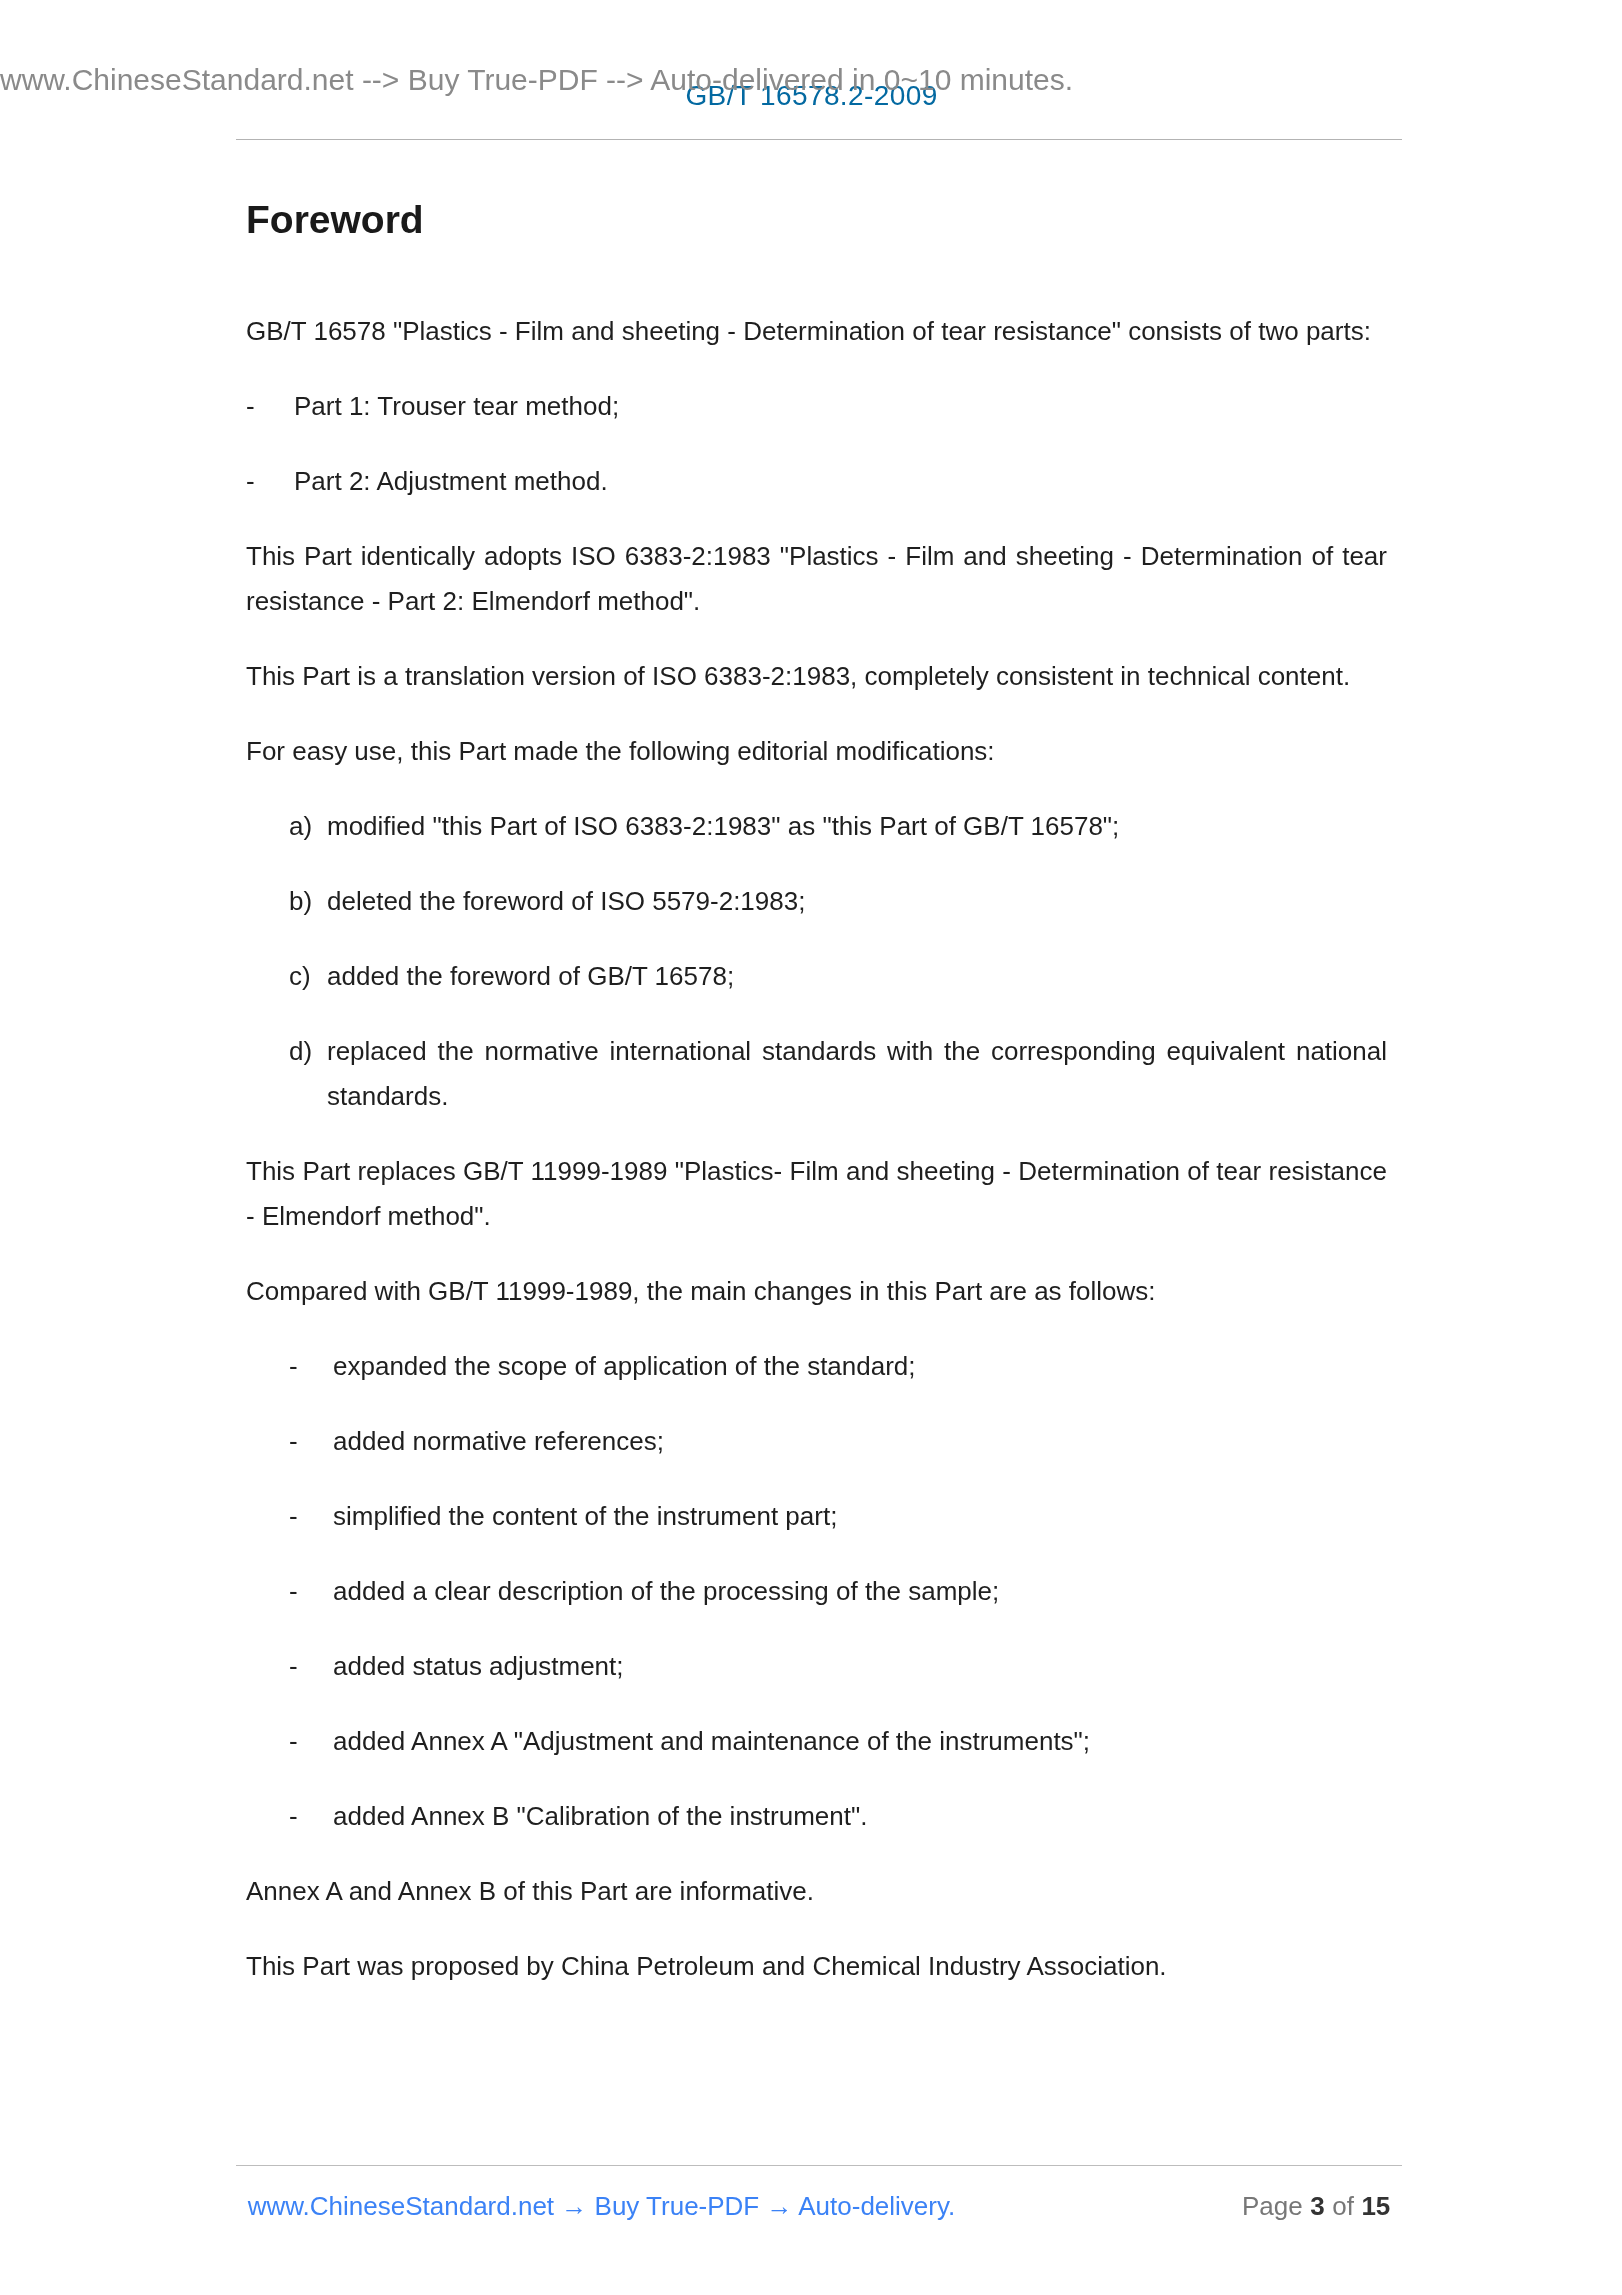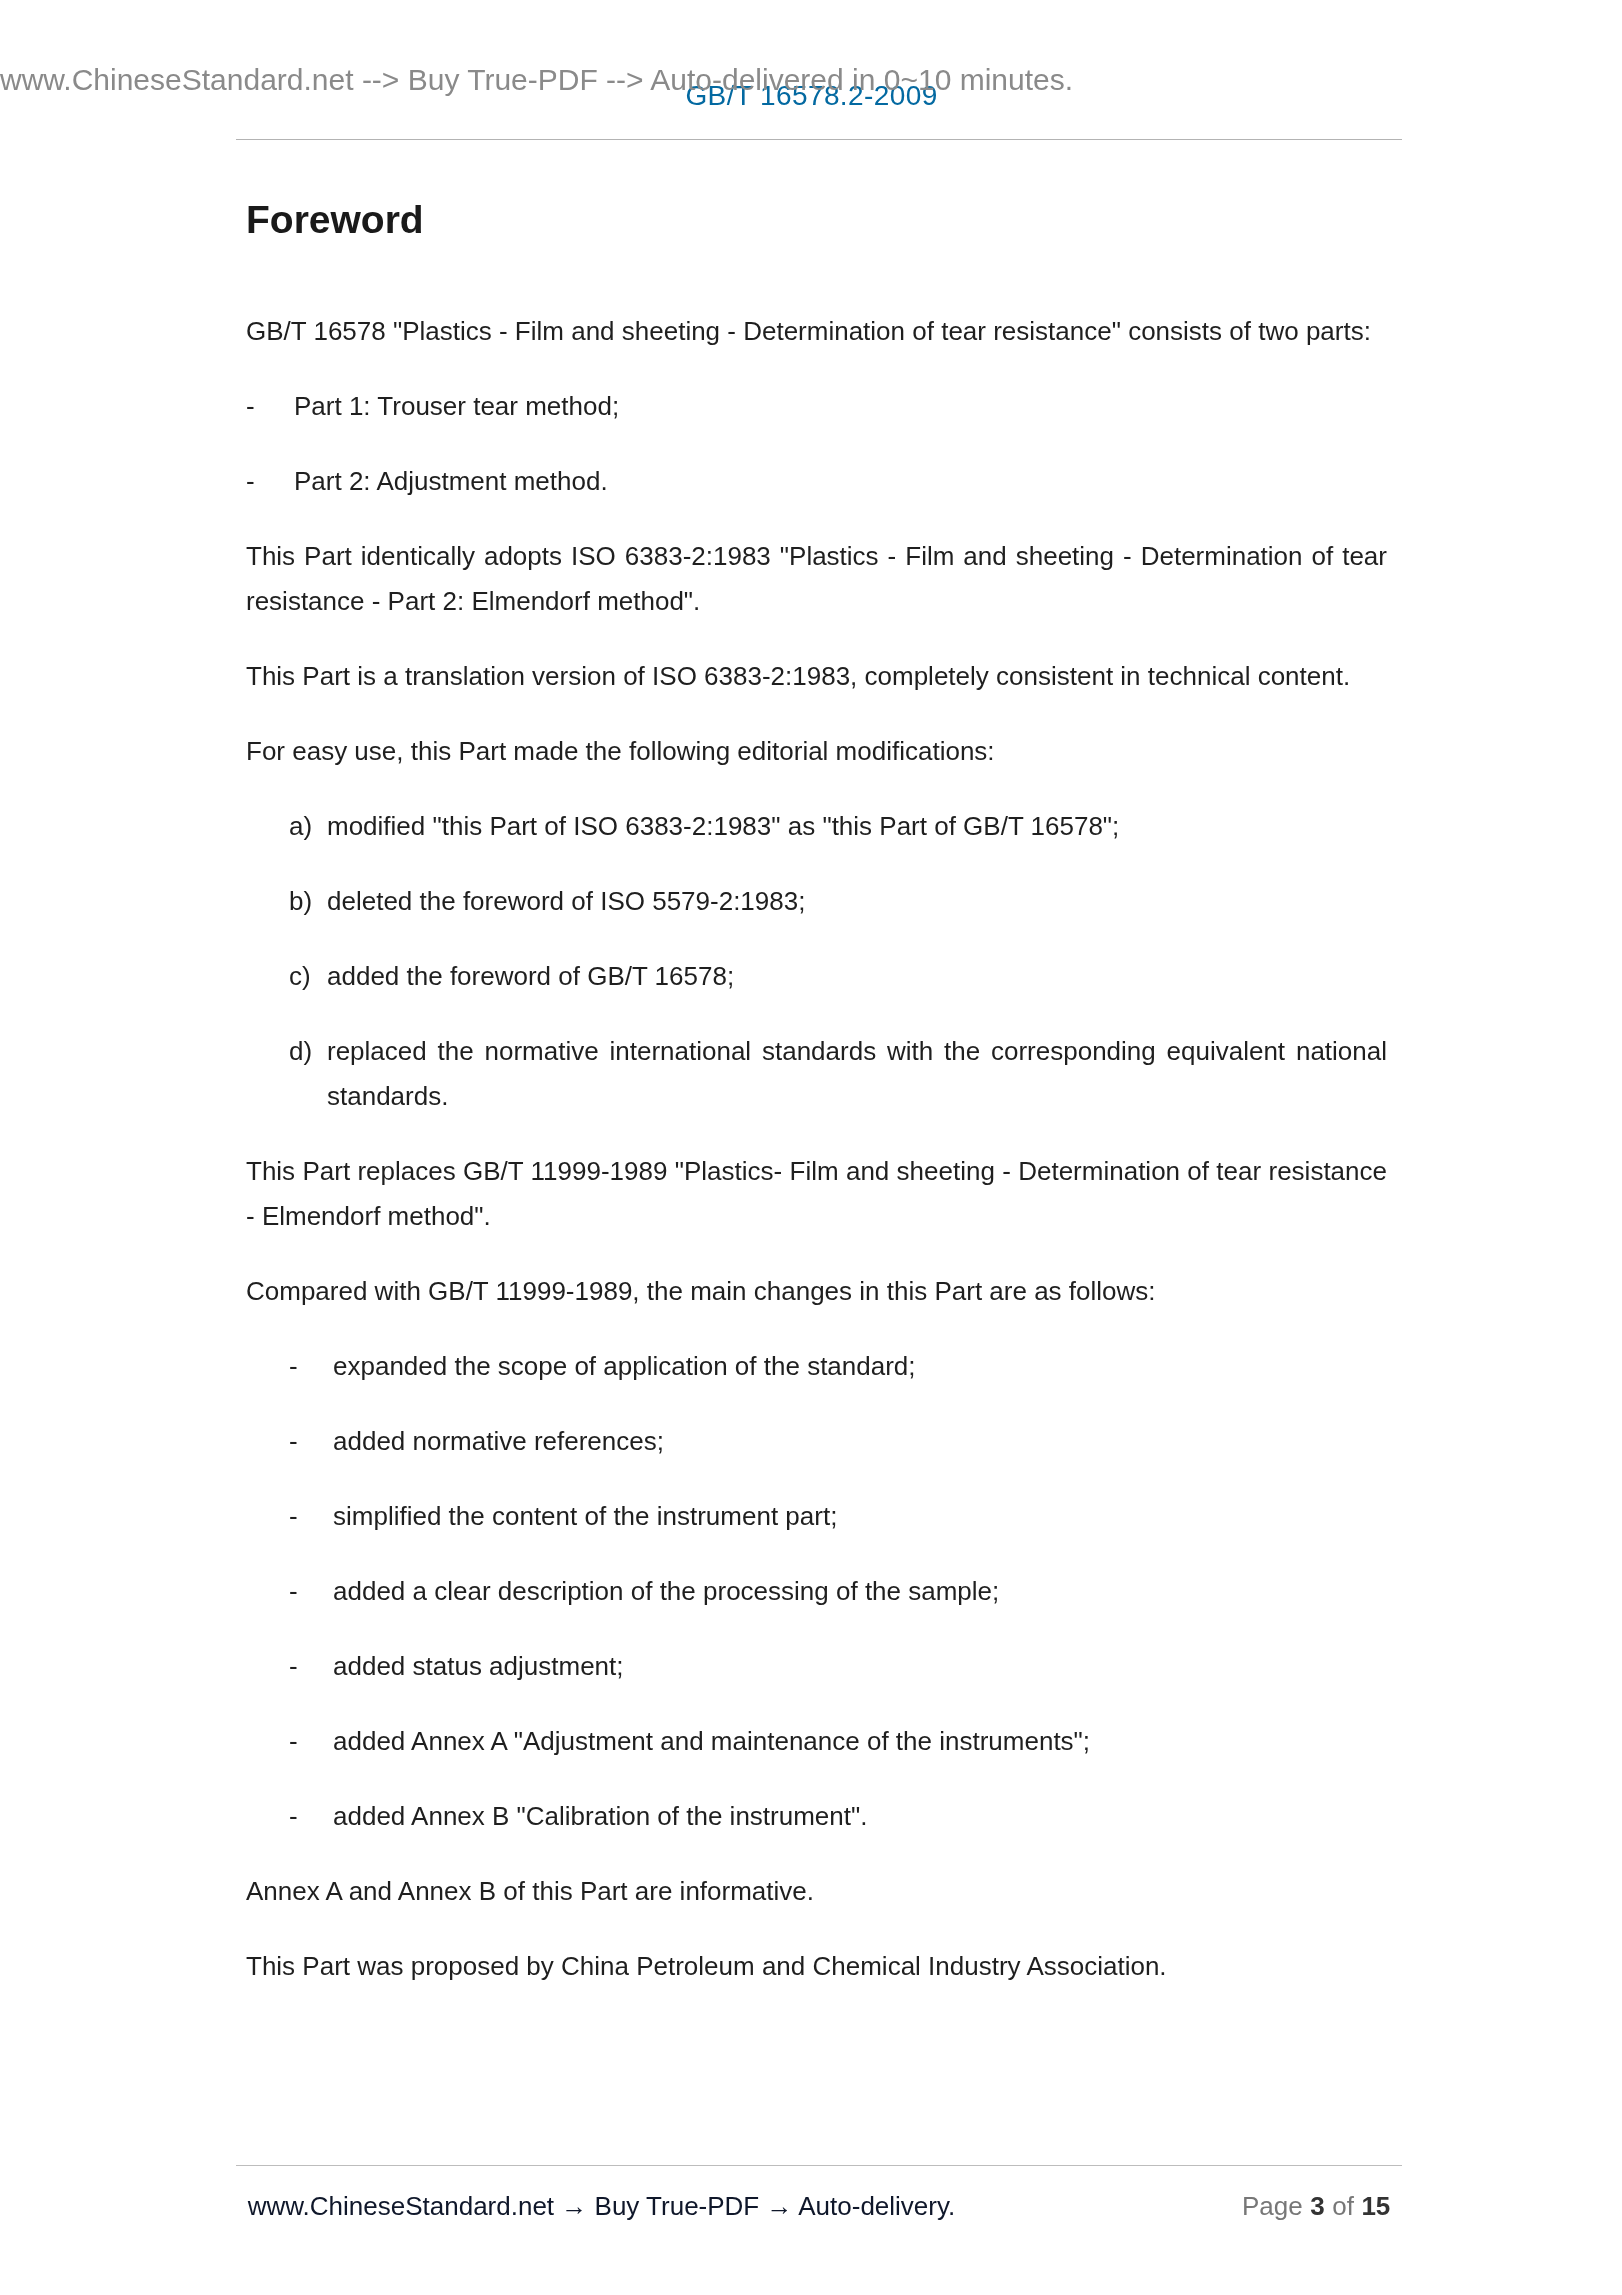--- a/index.html
+++ b/index.html
@@ -85,21 +85,21 @@
   }
   .footer-rule { border-top: 1.7px solid #bdbdbd; }
   .footer-row {
     margin-top: 25px;
     padding: 0 11.7px;
     display: flex;
     justify-content: space-between;
     align-items: baseline;
     font-size: 26px;
   }
-  .footer-left { color: #0f172a; }
+  .footer-left { color: #3b82f6; }
   .footer-right { color: #777777; display: flex; gap: 7.5px; align-items: baseline; }
   .footer-right .num { font-weight: 700; color: #333333; }
 </style>
 </head>
 <body>
 
 <div class="page">
 
   <div class="watermark">GB/T 16578.2-2009</div>
   <div class="tagline">www.ChineseStandard.net --&gt; Buy True-PDF --&gt; Auto-delivered in 0~10 minutes.</div>

